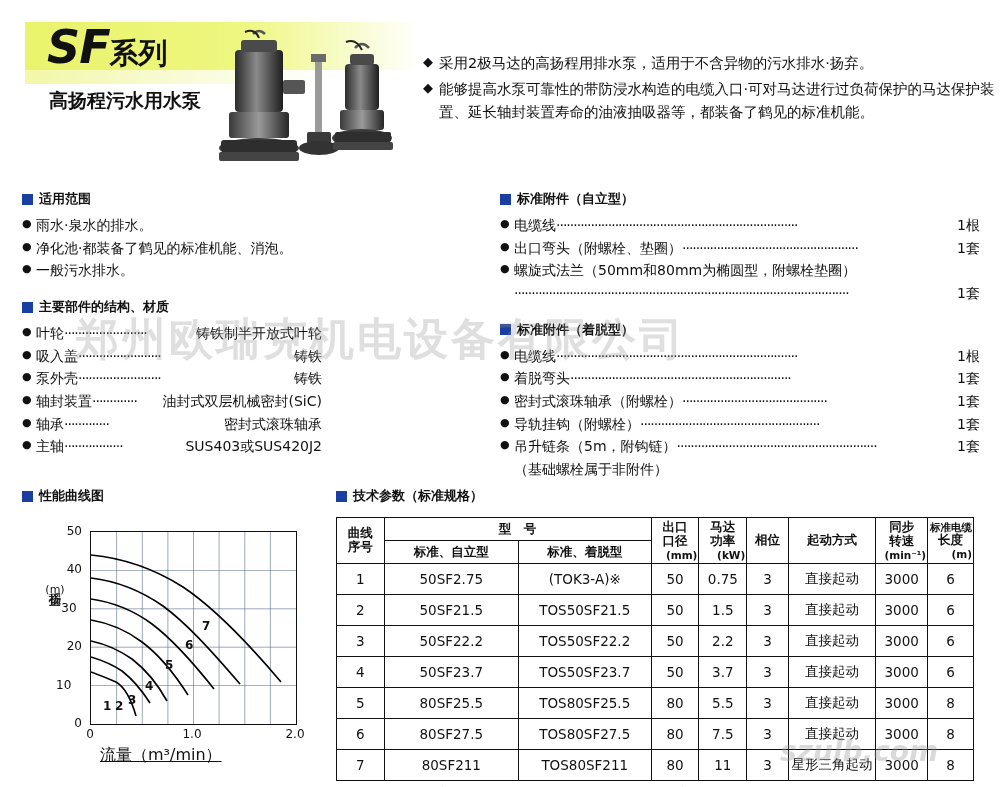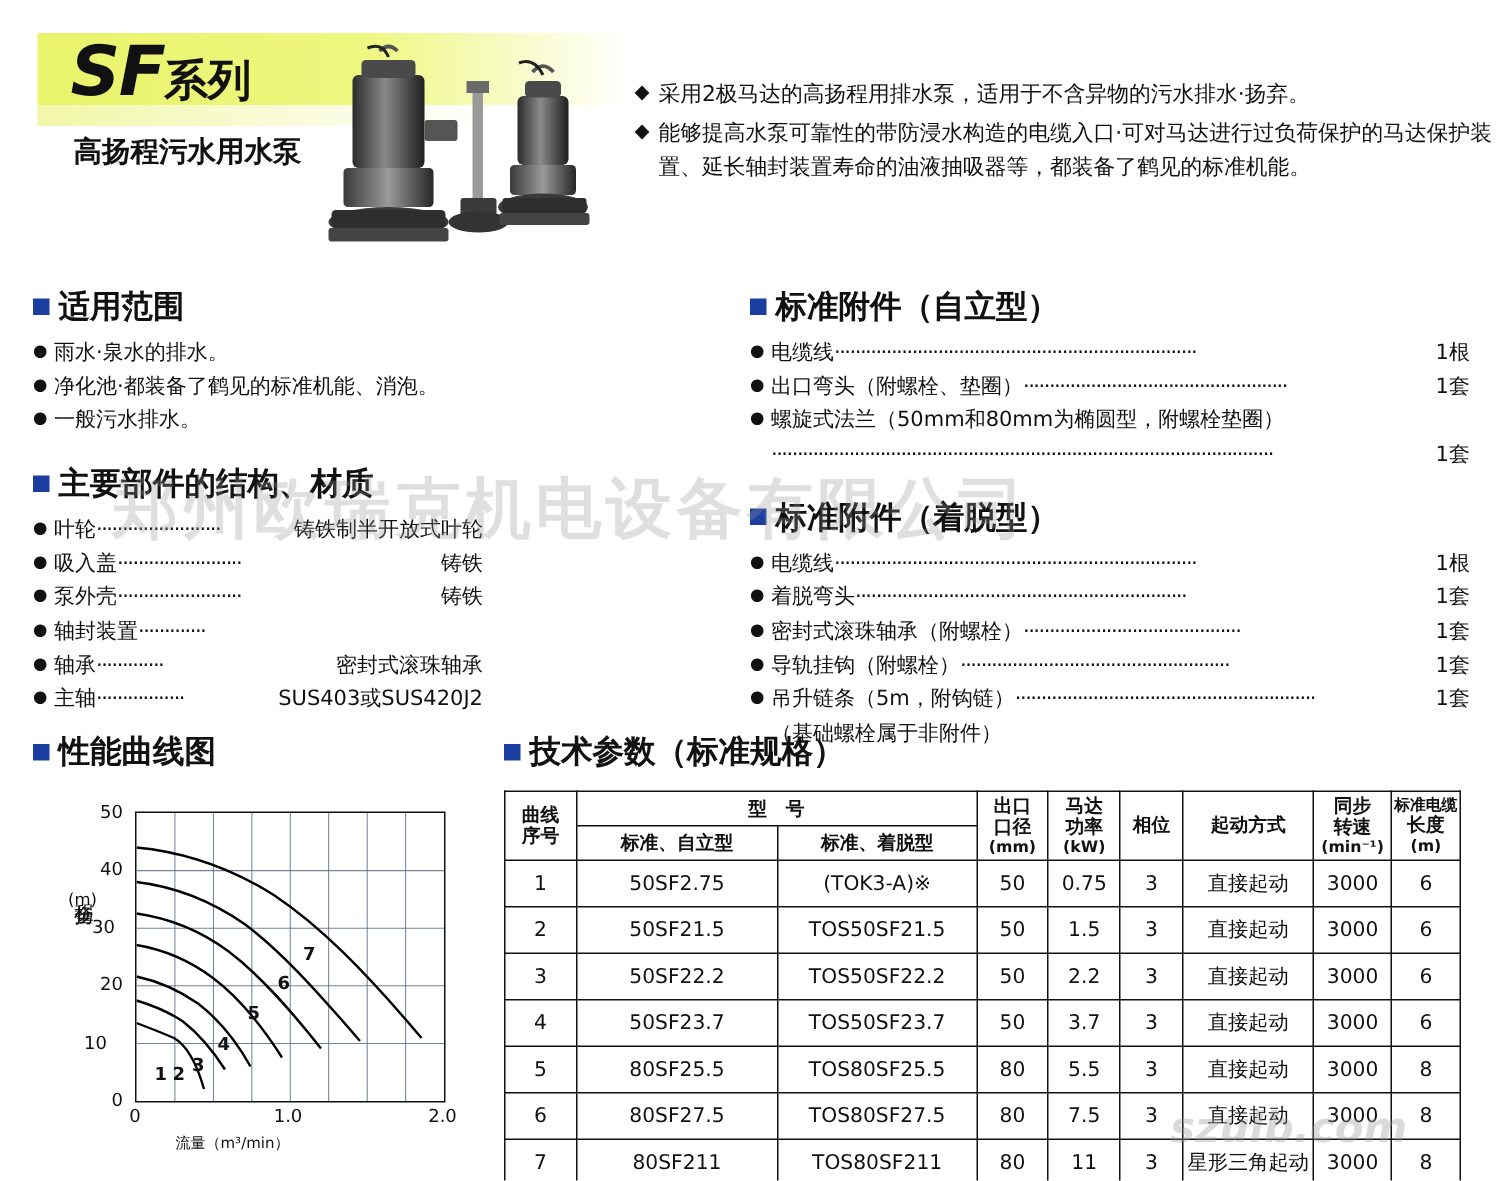--- a/index.html
+++ b/index.html
@@ -44,21 +44,21 @@
   
   .hdr-bullets{
     position:absolute;left:398px;top:52px;width:590px;
     font-size:14.5px;line-height:1.55;color:#111;
   }
   .hdr-bullets .row{display:flex;margin-bottom:4px;}
   .hdr-bullets .dia{flex:0 0 16px;font-size:13px;line-height:1.6;}
   .hdr-bullets .txt{flex:1;}
   
   .sq-head{
-    font-size:21px;font-weight:bold;color:#111;display:flex;align-items:center;
+    font-size:13px;font-weight:bold;color:#111;display:flex;align-items:center;
   }
   .sq{
     display:inline-block;width:11px;height:11px;background:#1a3fa0;margin-right:6px;
   }
   .bullet-list{font-size:14px;line-height:1.62;margin-top:6px;}
   .bullet-list .li{display:flex;}
   .bullet-list .dot{flex:0 0 14px;font-size:11px;line-height:1.75;}
   
   .col-left{position:absolute;left:22px;top:190px;width:300px;}
   .col-right{position:absolute;left:500px;top:190px;width:480px;}
@@ -68,33 +68,33 @@
   .lead .dot{flex:0 0 14px;font-size:11px;line-height:1.75;}
   .lead .nm{white-space:nowrap;}
   .lead .fill{flex:1;overflow:hidden;white-space:nowrap;letter-spacing:-1px;}
   .lead .vl{white-space:nowrap;padding-left:2px;}
   
   .chart-sec{position:absolute;left:22px;top:487px;width:310px;}
   .chart-wrap{position:relative;width:300px;height:250px;margin-top:8px;}
   .plot{position:absolute;left:68px;top:18px;width:205px;height:192px;border:1px solid #111;background:#fff;}
   .ylab{position:absolute;left:16px;top:70px;width:34px;text-align:center;font-size:13px;line-height:1.25;}
   .ylab .unit{font-size:11px;}
-  .xlab{position:absolute;left:95px;top:232px;font-size:10px;}
+  .xlab{position:absolute;left:78px;top:232px;font-size:16px;text-decoration:underline;}
   .ytick{position:absolute;right:0;transform:translateY(-50%);font-size:12px;}
   .xtick{position:absolute;transform:translateX(-50%);font-size:12px;top:214px;}
   .curvelbl{position:absolute;font-size:12px;font-weight:bold;}
   
   .tbl-sec{position:absolute;left:336px;top:487px;width:645px;}
   table.spec{border-collapse:collapse;margin-top:12px;width:638px;font-size:13px;}
   table.spec th,table.spec td{
     border:1px solid #111;text-align:center;padding:2px 1px;color:#111;
   }
   table.spec th{font-weight:bold;font-size:12.5px;line-height:1.15;}
   table.spec td{height:26px;font-size:13.5px;}
-  .small{font-size:10.5px;}
+  .small{font-size:10.5px;text-align:right;}
   .note{font-size:12px;margin-top:5px;line-height:1.3;}
   
   .wm{
     position:absolute;left:0;top:0;width:1000px;height:787px;pointer-events:none;padding-left:28px;
   }
   .wm1{
     position:absolute;left:75px;top:310px;width:860px;
     font-size:44px;font-weight:bold;color:rgba(150,150,150,.30);
     letter-spacing:3px;white-space:nowrap;
   }
@@ -212,20 +212,21 @@
       <div class="lead">
         <span class="dot">●</span>
         <span class="nm">泵外壳</span>
         <span class="fill">························</span>
         <span class="vl">铸铁</span>
       </div>
       <div class="lead">
         <span class="dot">●</span>
         <span class="nm">轴封装置</span>
         <span class="fill">·············</span>
+        <span class="vl">油封式双层机械密封(SiC)</span>
       </div>
       <div class="lead">
         <span class="dot">●</span>
         <span class="nm">轴承</span>
         <span class="fill">·············</span>
         <span class="vl">密封式滚珠轴承</span>
       </div>
       <div class="lead">
         <span class="dot">●</span>
         <span class="nm">主轴</span>

